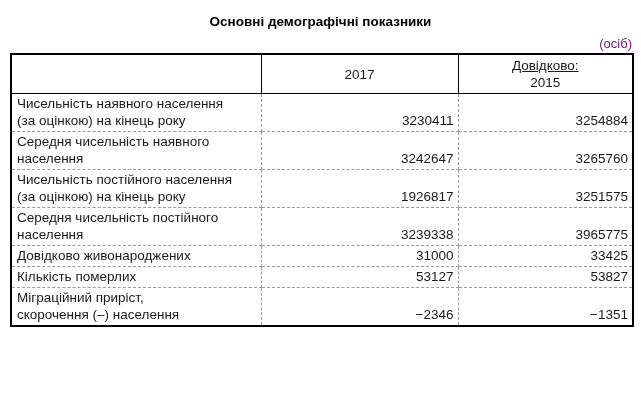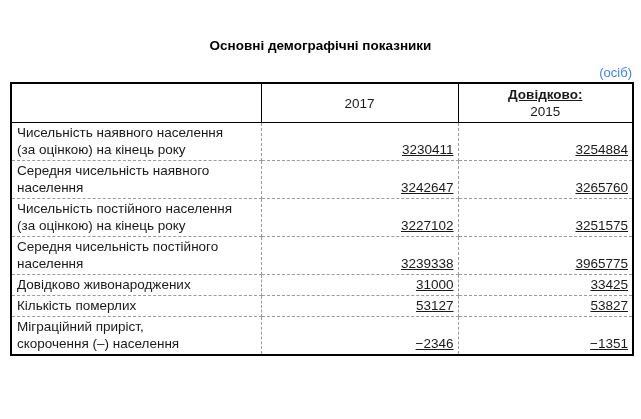--- a/index.html
+++ b/index.html
@@ -10,33 +10,33 @@
   .page {
     position: relative;
     width: 641px;
     height: 419px;
     background: #ffffff;
     font-family: "Liberation Sans", sans-serif;
     color: #1a1a1a;
     overflow: hidden;
   }
   .doc-title {
-    margin: 12px;
-    padding-top: 26px;
+    margin: 0;
+    padding-top: 14px;
     text-align: center;
     font-size: 13.5px;
     font-weight: bold;
     color: #000000;
   }
   .unit-note {
     width: 622px;
     margin: 7px 0 2px 10px;
     text-align: right;
     font-size: 13px;
-    color: #3b82f6;
+    color: #701a75;
   }
   table.stats {
     margin-left: 10px;
     width: 622px;
     border-collapse: collapse;
     table-layout: fixed;
     border: 2px solid #000000;
     font-size: 13.5px;
     line-height: 17px;
   }
@@ -55,25 +55,23 @@
   td.lbl {
     white-space: pre-line;
     text-align: left;
     vertical-align: top;
     margin-left: 32px;
   }
   td.num {
     text-align: right;
     vertical-align: bottom;
     padding-right: 10px;
-    text-decoration: underline;
   }
   .ref-head .u {
     text-decoration: underline;
-    font-weight: bold;
   }
   .ref-head span { display: block; }
 </style>
 </head>
 <body>
 
 <div class="page">
   <div class="doc-title">Основні демографічні показники</div>
   <div class="unit-note">(осіб)</div>
 
@@ -102,21 +100,21 @@
       </tr>
       <tr>
         <td class="lbl">Середня чисельність наявного
 населення</td>
         <td class="num">3242647</td>
         <td class="num">3265760</td>
       </tr>
       <tr>
         <td class="lbl">Чисельність постійного населення
 (за оцінкою) на кінець року</td>
-        <td class="num">3227102</td>
+        <td class="num">1926817</td>
         <td class="num">3251575</td>
       </tr>
       <tr>
         <td class="lbl">Середня чисельність постійного
 населення</td>
         <td class="num">3239338</td>
         <td class="num">3965775</td>
       </tr>
       <tr>
         <td class="lbl">Довідково живонароджених</td>

